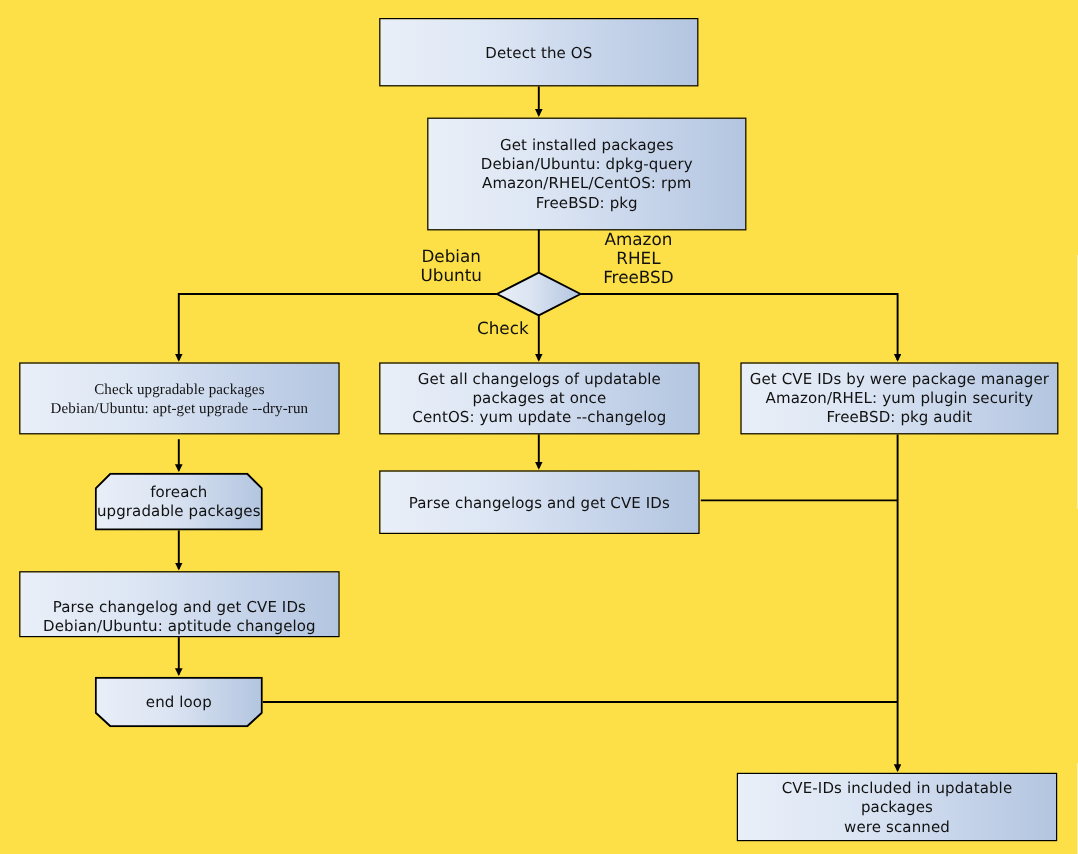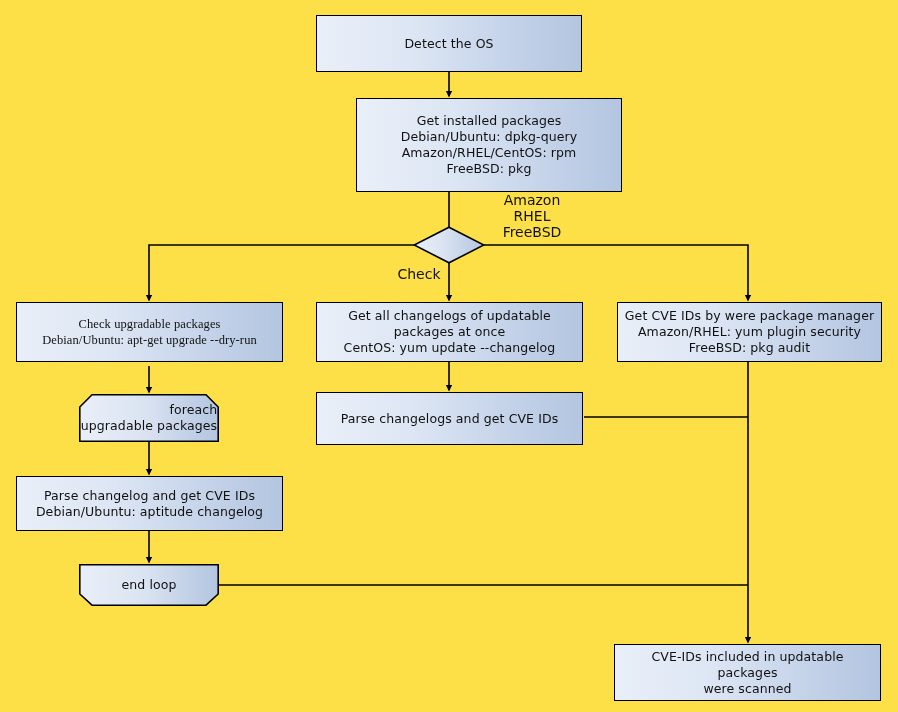--- a/index.html
+++ b/index.html
@@ -50,21 +50,21 @@
   }
   .loop-shape-svg {
     position: absolute;
     left: 0;
     top: 0;
   }
   .loop-label {
     position: relative;
     z-index: 3;
     white-space: pre-line;
-    text-align: right;
+    text-align: center;
     font-size: 12.5px;
     line-height: 16px;
     color: #111111;
   }
   .diamond-wrap {
     position: absolute;
     z-index: 2;
   }
   .edge-label {
     position: absolute;
@@ -134,20 +134,22 @@
           <stop offset="0%" stop-color="#e9eff8"></stop>
           <stop offset="40%" stop-color="#dbe4f2"></stop>
           <stop offset="100%" stop-color="#b3c5e0"></stop>
         </linearGradient>
       </defs>
       <path d="M36,1.2 L70.8,19 L36,36.8 L1.2,19 Z" fill="url(#dg)" stroke="#000000" stroke-width="1.6"></path>
     </svg>
     
   </div>
 
+  <div class="edge-label" style="left:336px; top:206px; width:80px;">Debian
+Ubuntu</div>
   <div class="edge-label" style="left:489px; top:192px; width:86px;">Amazon
 RHEL
 FreeBSD</div>
   <div class="edge-label" style="left:389px; top:266px; width:60px;">Check</div>
 
   <div class="node" style="left:16px; top:302px; width:267px; height:60px;font-family:Liberation Serif, serif;">
     <span class="lines">Check upgradable packages
 Debian/Ubuntu: apt-get upgrade --dry-run</span>
   </div>
 
@@ -170,21 +172,21 @@
           <stop offset="45%" stop-color="#dbe4f2"></stop>
           <stop offset="100%" stop-color="#b3c5e0"></stop>
         </linearGradient>
       </defs>
       <path d="M0.8,47.2 L0.8,13 L13,0.8 L127,0.8 L139.2,13 L139.2,47.2 Z" fill="url(#lg1)" stroke="#000000" stroke-width="1.6"></path>
     </svg>
     <span class="loop-label">foreach
 upgradable  packages</span>
   </div>
 
-  <div class="node" style="left:16px; top:476px; width:267px; height:55px;">
+  <div class="node" style="left:16px; top:476px; width:267px; height:55px;align-items:flex-end;">
     <span class="lines">Parse changelog and get  CVE IDs
 Debian/Ubuntu: aptitude changelog</span>
   </div>
 
   <div class="node" style="left:316px; top:392px; width:267px; height:53px;">
     <span class="lines">Parse changelogs and get CVE IDs</span>
   </div>
 
   <div class="node loop-start" style="left:79px; top:564px; width:140px; height:42px;">
     <svg class="loop-shape-svg" width="140" height="42" viewBox="0 0 140 42">

